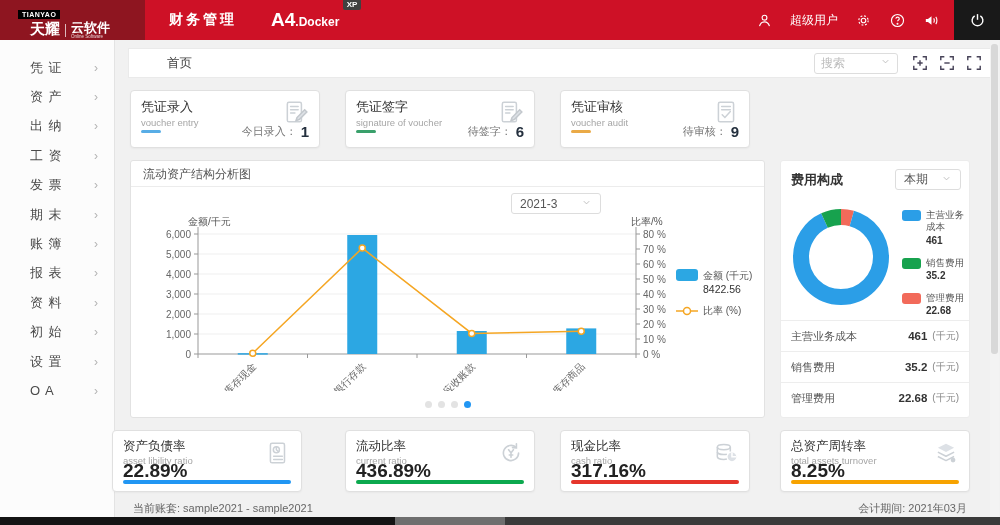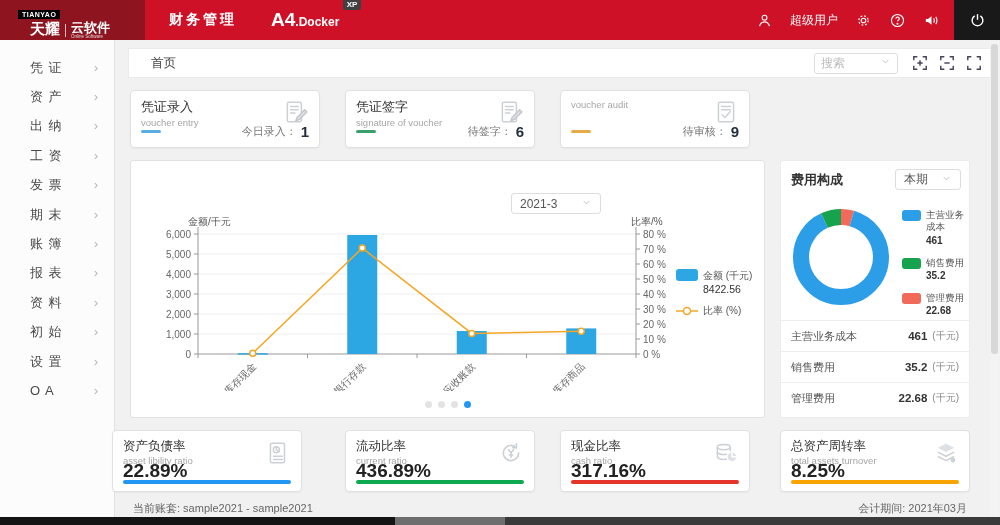--- a/index.html
+++ b/index.html
@@ -29,21 +29,21 @@
   .user-label{font-size:12px;color:#fff;}
   .power{width:46px;height:40px;background:#191919;display:flex;align-items:center;justify-content:center;}
 
   
   .sidebar{position:absolute;left:0;top:40px;width:115px;height:477px;background:#fcfcfc;border-right:1px solid #e3e3e3;padding-top:13px;}
   .side-item{height:29.4px;display:flex;align-items:center;padding:0 15px 0 30px;font-size:13px;color:#4a4a4a;letter-spacing:1px;cursor:pointer;}
   .si-chev{margin-left:auto;color:#b3b3b3;font-size:12px;}
 
   
   .crumbbar{position:absolute;left:128px;top:48px;width:867px;height:30px;background:#fff;border:1px solid #eaeaea;display:flex;align-items:center;}
-  .crumb{margin-left:22px;font-size:12.5px;color:#444;}
+  .crumb{margin-left:38px;font-size:12.5px;color:#444;}
   .searchbox{margin-left:auto;width:84px;height:21px;border:1px solid #ddd;border-radius:3px;display:flex;align-items:center;padding:0 6px;color:#bcbcbc;font-size:12px;background:#fff;cursor:pointer;}
   .searchbox .chev{margin-left:auto;}
   .fsicons{display:flex;gap:11px;margin:0 12px 0 14px;}
   .fsicon{width:16px;height:16px;cursor:pointer;}
   .fsicon svg{width:100%;height:100%;}
 
   
   .stat-card{position:absolute;top:90px;width:190px;height:58px;background:#fff;border:1px solid #e0e0e0;border-radius:4px;padding:7px 10px;box-shadow:0 1px 2px rgba(0,0,0,.04);cursor:pointer;}
   .sc-title{font-size:13px;color:#333;}
   .sc-sub{font-size:9.5px;color:#a6a6a6;margin-top:1px;}
@@ -228,20 +228,21 @@
             <path d="M2 6V2h4M12 2h4v4M16 12v4h-4M6 16H2v-4"></path>
             <path d="M6 9h6"></path>
           </svg></span>
       <span class="fsicon"><svg viewBox="0 0 18 18" fill="none" stroke="#474358" stroke-width="1.6">
             <path d="M2 6V2h4M12 2h4v4M16 12v4h-4M6 16H2v-4"></path>
           </svg></span>
     </div>
   </div>
 
   <div class="chart-panel">
+    <div class="cp-title">流动资产结构分析图</div>
     <div class="period-select" style="left:380px;top:32px;width:90px;height:21px;">
       <span>2021-3</span>
       <span class="chev"><svg width="11" height="11" viewBox="0 0 24 24" fill="none" stroke="#bbb" stroke-width="2">
             <polyline points="6 9 12 15 18 9"></polyline>
           </svg></span>
     </div>
     <svg id="combo-svg" viewBox="0 0 633 174">
         <line x1="63" y1="137" x2="67" y2="137" stroke="#999" stroke-width="1"></line>
         <text x="60" y="140.5" text-anchor="end" font-size="10" fill="#666">0</text>
         <line x1="67" y1="117" x2="505" y2="117" stroke="#efefef" stroke-width="1"></line>
@@ -399,20 +400,21 @@
           <path d="M7 7h7M7 10h7M7 13h4"></path>
           <path d="M13 17l7-7 2 2-7 7-3 1z" fill="#dde1e6" stroke="#c3c8cd"></path>
         </svg></div>
       <div class="sc-bottom">
         <span class="sc-dash" style="background: rgb(58, 160, 107);"></span>
         <span class="sc-label">待签字：</span>
         <span class="sc-value">6</span>
       </div>
     </div>
     <div class="stat-card" style="left: 560px;">
+      <div class="sc-title">凭证审核</div>
       <div class="sc-sub">voucher audit</div>
       <div class="sc-icon"><svg viewBox="0 0 24 24" fill="none" stroke="#ccd1d6" stroke-width="1.4" stroke-linecap="round">
           <rect x="5" y="3" width="14" height="18" rx="1.5"></rect>
           <path d="M8 7h8M8 10h8"></path>
           <polyline points="8.5 14.5 11 17 16 11.5"></polyline>
         </svg></div>
       <div class="sc-bottom">
         <span class="sc-dash" style="background: rgb(234, 170, 71);"></span>
         <span class="sc-label">待审核：</span>
         <span class="sc-value">9</span>

